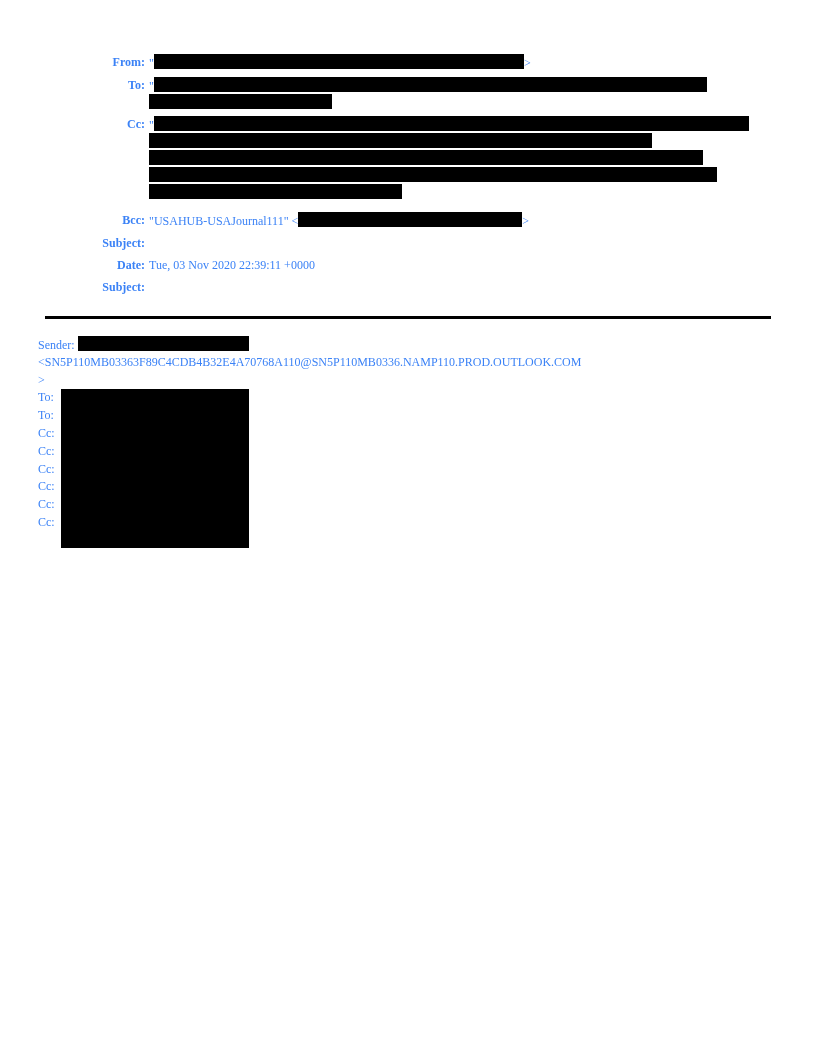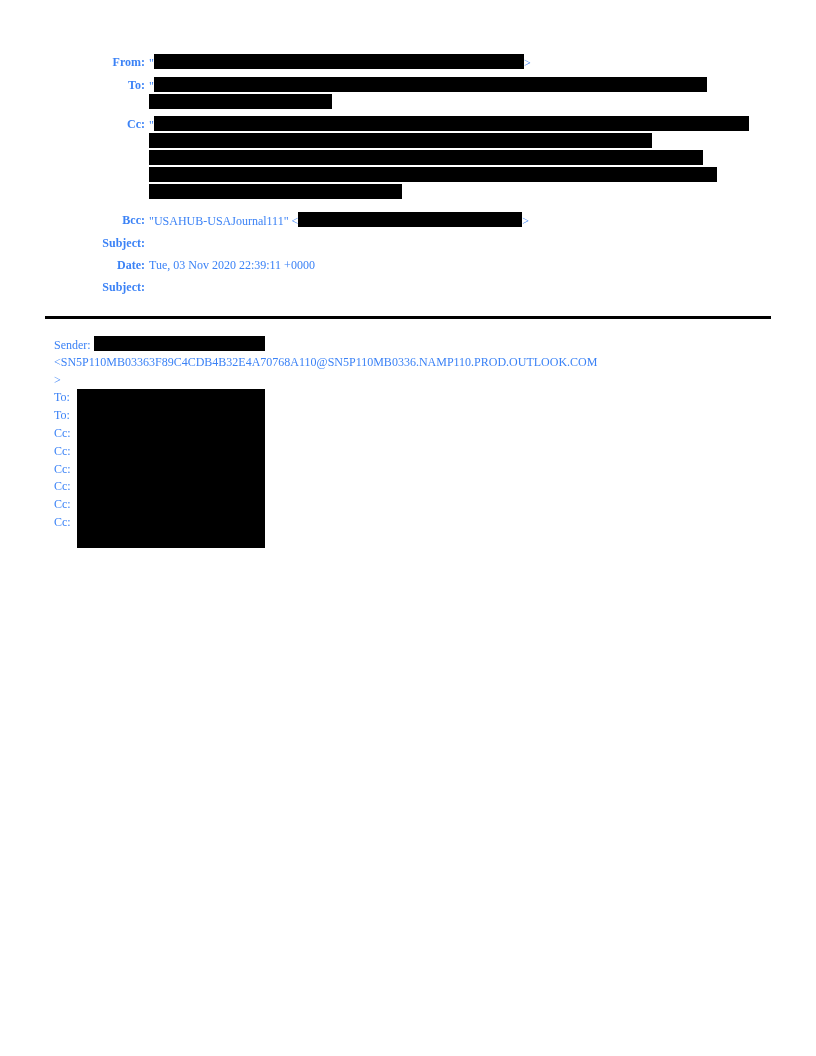--- a/index.html
+++ b/index.html
@@ -42,21 +42,21 @@
     left: 45px;
     top: 316px;
     width: 726px;
     height: 3px;
     background: #000000;
   }
 
   
   .body-block {
     position: absolute;
-    left: 54px;
+    left: 38px;
     top: 336px;
     width: 740px;
     line-height: 17.8px;
   }
   .b-line { height: 17.8px; white-space: nowrap; }
   .recipients { position: relative; }
   .big-redaction { position: absolute; background: #000000; }
 </style>
 </head>
 <body>

